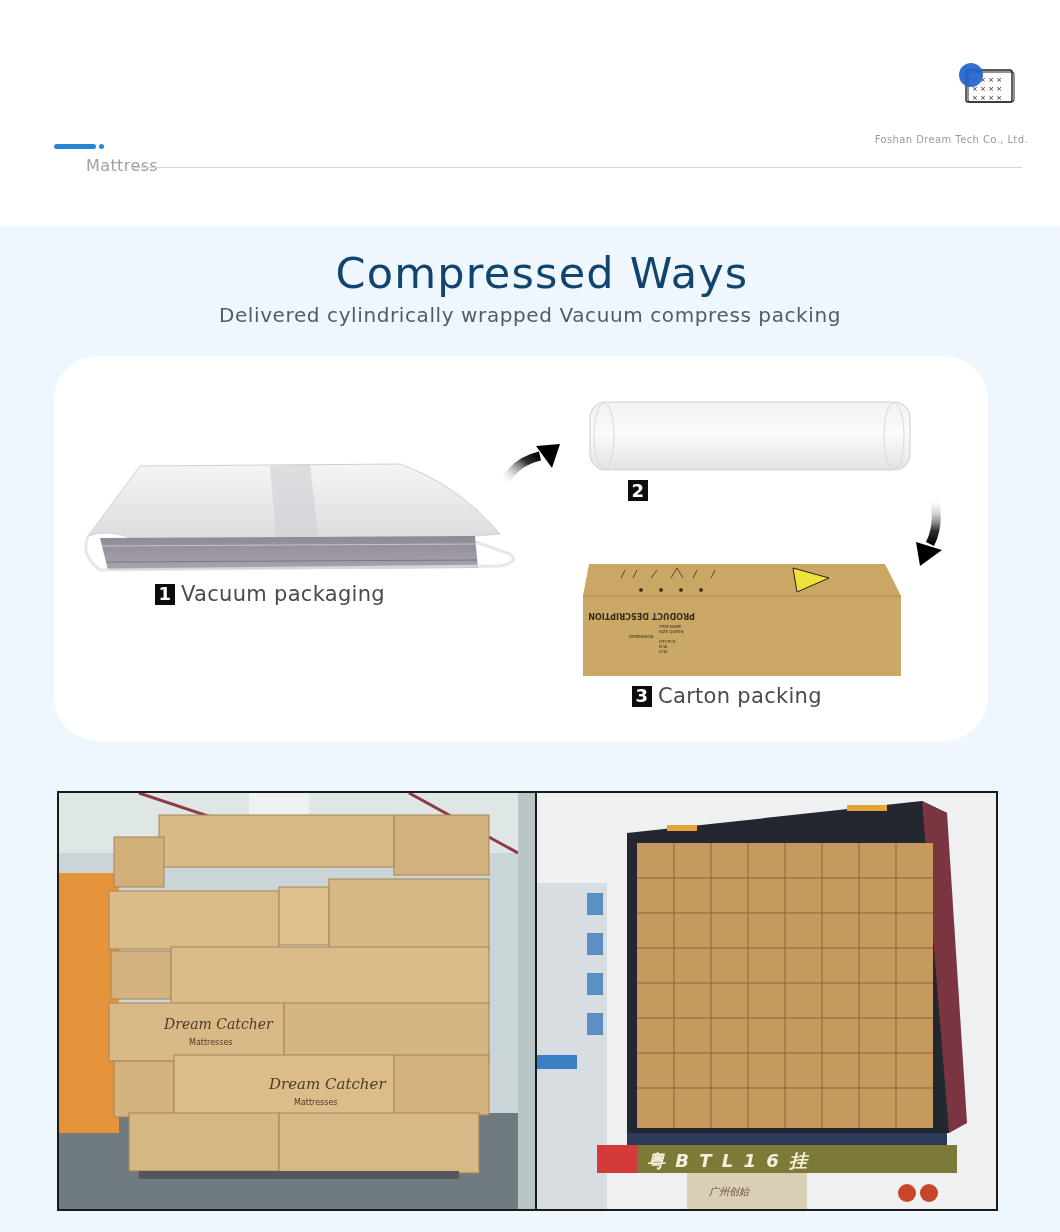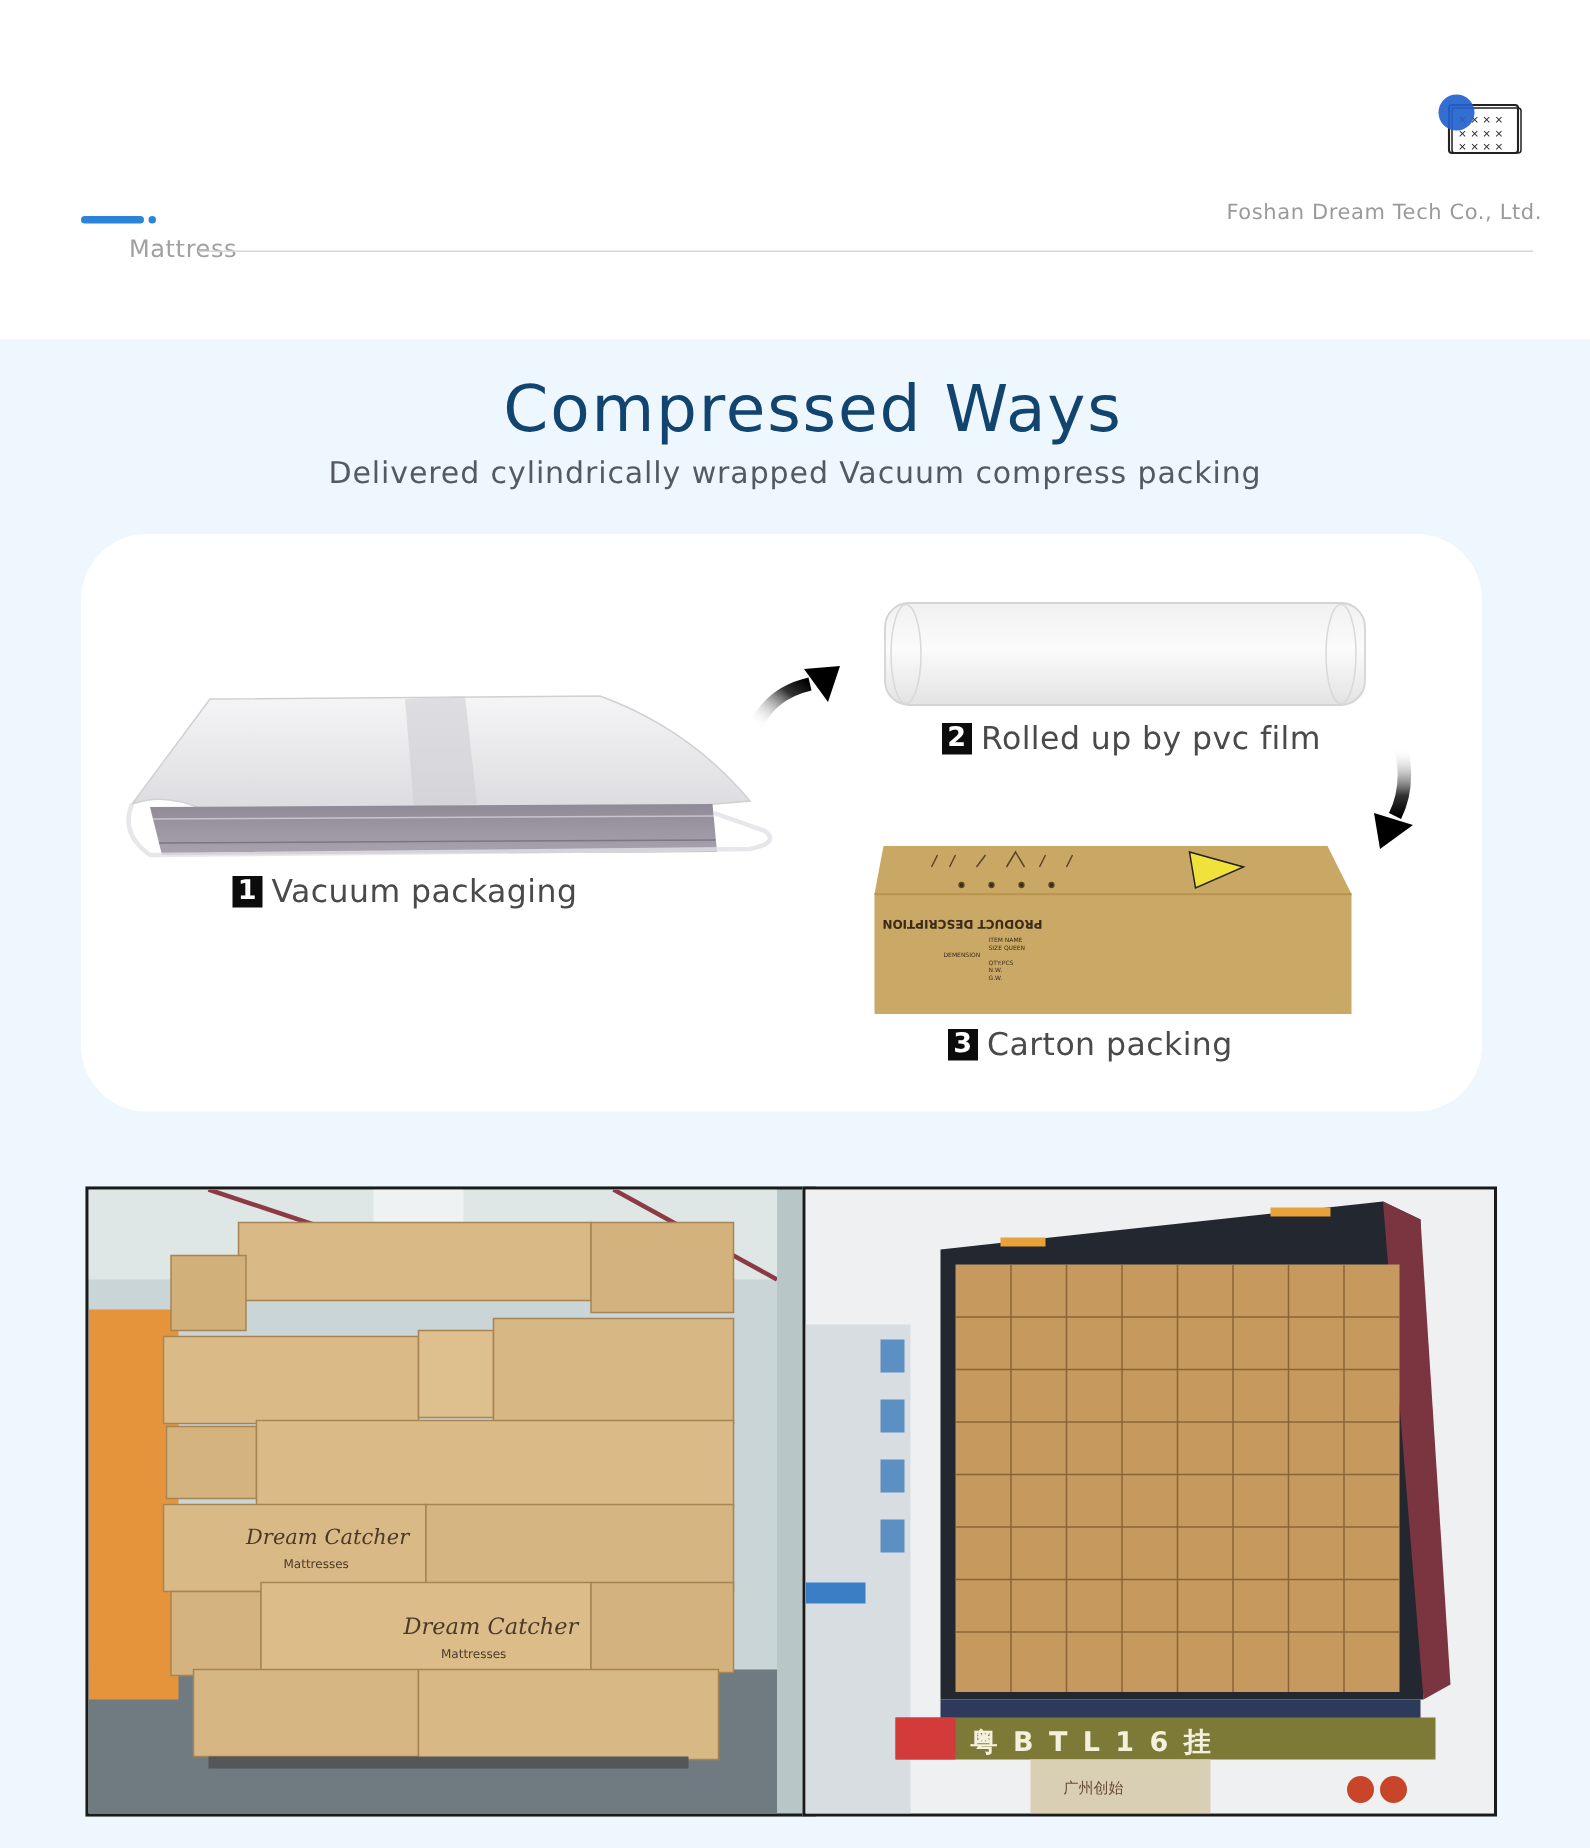--- a/index.html
+++ b/index.html
@@ -15,21 +15,21 @@
     }
     .accent-bar { position: absolute; left: 54px; top: 144px; width: 42px; height: 5px; border-radius: 3px; background: #2a84d8; }
     .accent-dot { position: absolute; left: 99px; top: 144px; width: 5px; height: 5px; border-radius: 50%; background: #2a84d8; }
     .subtitle {
       position: absolute; left: 54px; top: 156px;
       font-family: "DejaVu Sans", sans-serif; font-size: 16px; color: #a0a0a0; letter-spacing: 0.4px; margin-left: 32px;
     }
     .header-rule { position: absolute; left: 132px; top: 167px; width: 890px; height: 1px; background: #d6d6d6; }
     .company {
       position: absolute; right: 32px; top: 134px;
-      font-family: "DejaVu Sans", sans-serif; font-size: 14px; color: #9a9a9a; letter-spacing: 0.4px;
+      font-family: "DejaVu Sans", sans-serif; font-size: 10px; color: #9a9a9a; letter-spacing: 0.4px;
     }
     .logo-mark { position: absolute; left: 958px; top: 62px; width: 58px; height: 42px; }
 
     
     .section { position: absolute; left: 0; top: 226px; width: 1060px; height: 1006px; background: #eff7fe; }
     .section-title {
       position: absolute; left: 0; top: 22px; width: 1060px; text-align: center;
       font-family: "DejaVu Sans", sans-serif; font-size: 43px; color: #11446f; letter-spacing: 1.2px; padding-left: 24px;
     }
     .section-subtitle {
@@ -64,21 +64,21 @@
     .carton { position: absolute; left: 527px; top: 204px; width: 322px; height: 118px; }
 
     .arrow-up { position: absolute; left: 446px; top: 84px; width: 62px; height: 50px; }
     .arrow-down { position: absolute; left: 858px; top: 140px; width: 36px; height: 70px; }
 
     
     .photo {
       position: absolute; border: 2px solid #1a1a1a; overflow: hidden;
     }
     .photo-pallet { left: 57px; top: 565px; width: 487px; height: 420px; background: #b9c6c8; }
-    .photo-container { left: 535px; top: 565px; width: 463px; height: 420px; background: #e8ecee; }
+    .photo-container { left: 535px; top: 565px; width: 463px; height: 420px; background: #e8ecee; font-style: italic; }
   </style>
 </head>
 <body>
 
 <div class="header">
   <div class="accent-bar"></div>
   <div class="accent-dot"></div>
   <div class="subtitle">Mattress</div>
   <div class="header-rule"></div>
   <div class="company">Foshan Dream Tech Co., Ltd.</div>
@@ -145,21 +145,20 @@
           <stop offset="1" stop-color="#e3e3e3"></stop>
         </linearGradient>
       </defs>
       <rect x="2" y="4" width="320" height="68" rx="16" fill="url(#rg)" stroke="#d4d4d4" stroke-width="1.2"></rect>
       <ellipse cx="16" cy="38" rx="10" ry="33" fill="none" stroke="#d9d9d9" stroke-width="1"></ellipse>
       <ellipse cx="306" cy="38" rx="10" ry="33" fill="none" stroke="#d9d9d9" stroke-width="1"></ellipse>
     </svg>
 
     <div class="step-label step2-label">
       <span class="step-num">2</span>
-      <span>Rolled up by pvc film</span>
     </div>
 
     <svg class="arrow-down" viewBox="0 0 36 70">
       <defs>
         <linearGradient id="ag2" x1="0" y1="0" x2="0" y2="1">
           <stop offset="0" stop-color="#ffffff" stop-opacity="0"></stop>
           <stop offset="0.7" stop-color="#333"></stop>
           <stop offset="1" stop-color="#000"></stop>
         </linearGradient>
       </defs>

